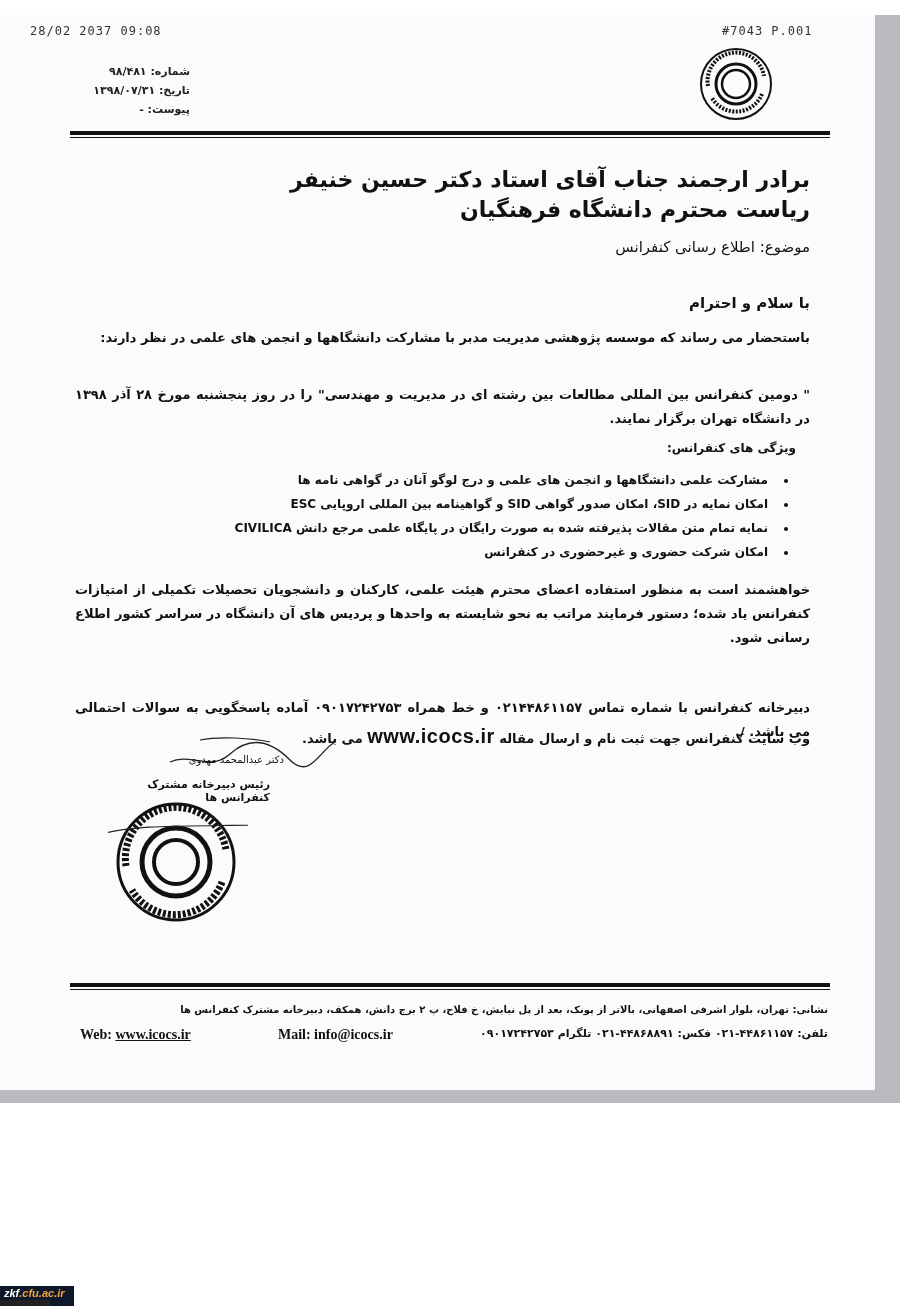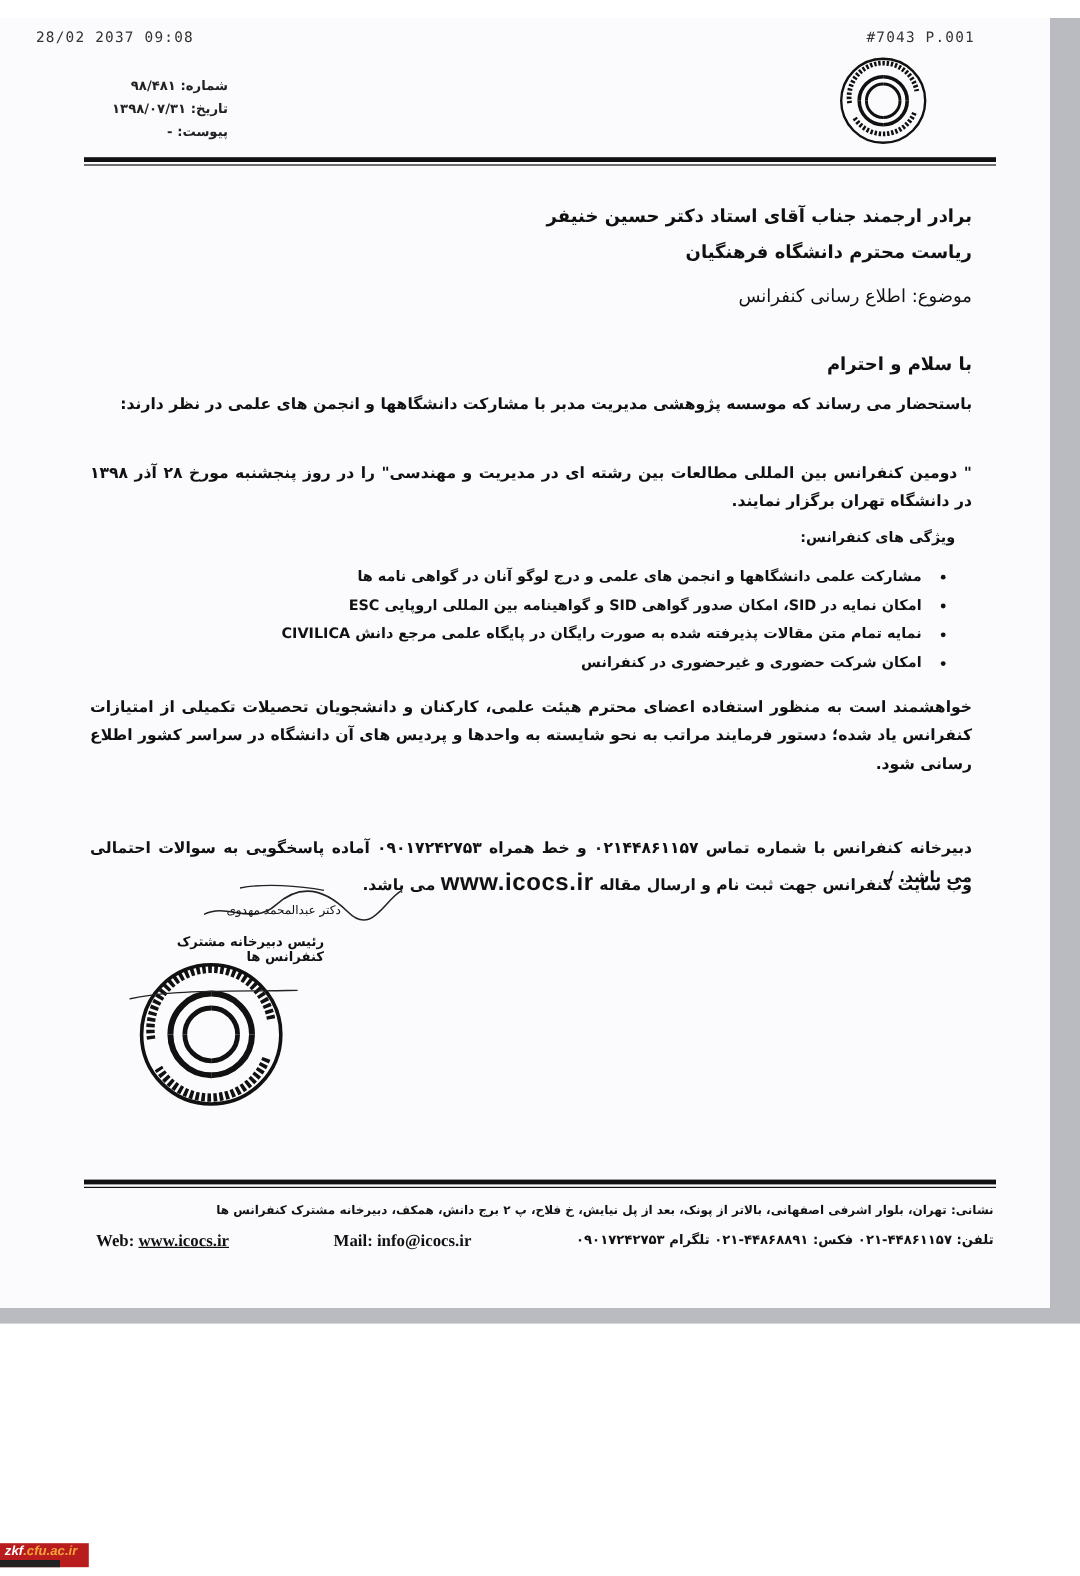--- a/index.html
+++ b/index.html
@@ -6,33 +6,33 @@
   body { width:900px; height:1313px; background:#ffffff; position:relative; overflow:hidden; font-family:"DejaVu Sans", sans-serif; }
   .scan-shadow { position:absolute; left:0; top:15px; width:900px; height:1088px; background:#b9bbc0; }
   .paper { position:absolute; left:0; top:15px; width:875px; height:1075px; background:#fbfbfd; }
   .fax-header { position:absolute; top:24px; font-family:"DejaVu Sans Mono", monospace; font-size:12px; color:#333; letter-spacing:1px; }
   .fax-left { left:30px; }
   .fax-right { left:704px;margin-left:18px; }
   .meta { position:absolute; left:90px; top:62px; width:100px; direction:rtl; text-align:right; font-size:11px; font-weight:bold; color:#222; line-height:19px; }
   .logo { position:absolute; }
   .rule { position:absolute; background:#111; }
   .rtl { direction:rtl; text-align:right; position:absolute; color:#111; font-family:"DejaVu Sans", sans-serif; }
-  .addr-title { right:90px; top:165px; font-size:15px; font-weight:bold; line-height:30px; }
+  .addr-title { right:90px; top:165px; font-size:22px; font-weight:bold; line-height:30px; }
   .subject { right:90px; top:238px; font-size:15px; }
   .greeting { right:90px; top:294px; font-size:15px; font-weight:bold; }
   .body { left:75px; right:90px; font-size:13px; font-weight:bold; line-height:24px; text-align:justify; text-align-last:right; }
   .features { right:90px; top:468px; font-size:12px; font-weight:bold; line-height:24px; list-style:disc; margin:0; padding-right:36px; }
   .features li { padding-right:6px; }
   .url-big { font-family:"Liberation Sans", sans-serif; font-weight:bold; font-size:20px; letter-spacing:0.5px; }
   .handwriting { position:absolute; }
   .footer1 { right:72px; top:1004px; font-size:10px; font-weight:bold; }
   .footer2 { left:80px; right:72px; top:1027px; font-size:11px; font-weight:bold; display:flex; justify-content:space-between; }
   .footer2 .latin { font-family:"Liberation Serif", serif; font-size:14px; font-weight:bold; direction:ltr; }
   .footer2 .u { text-decoration:underline; }
-  .watermark { position:absolute; left:0; top:1286px; width:74px; height:20px; background:#b91c1c; }
+  .watermark { position:absolute; left:0; top:1286px; width:74px; height:20px; background:#0f172a; }
   .watermark .wm-text { position:absolute; left:4px; top:1px; font-family:"Liberation Sans", sans-serif; font-weight:bold; font-style:italic; font-size:11px; color:#f2a53b; }
   .watermark .wm-z { color:#ffffff; }
   .watermark .wm-strip { position:absolute; left:0; top:14px; width:50px; height:6px; background:#222; }
 </style>
 </head>
 <body>
 
 <div class="scan-shadow"></div>
 <div class="paper"></div>
 

